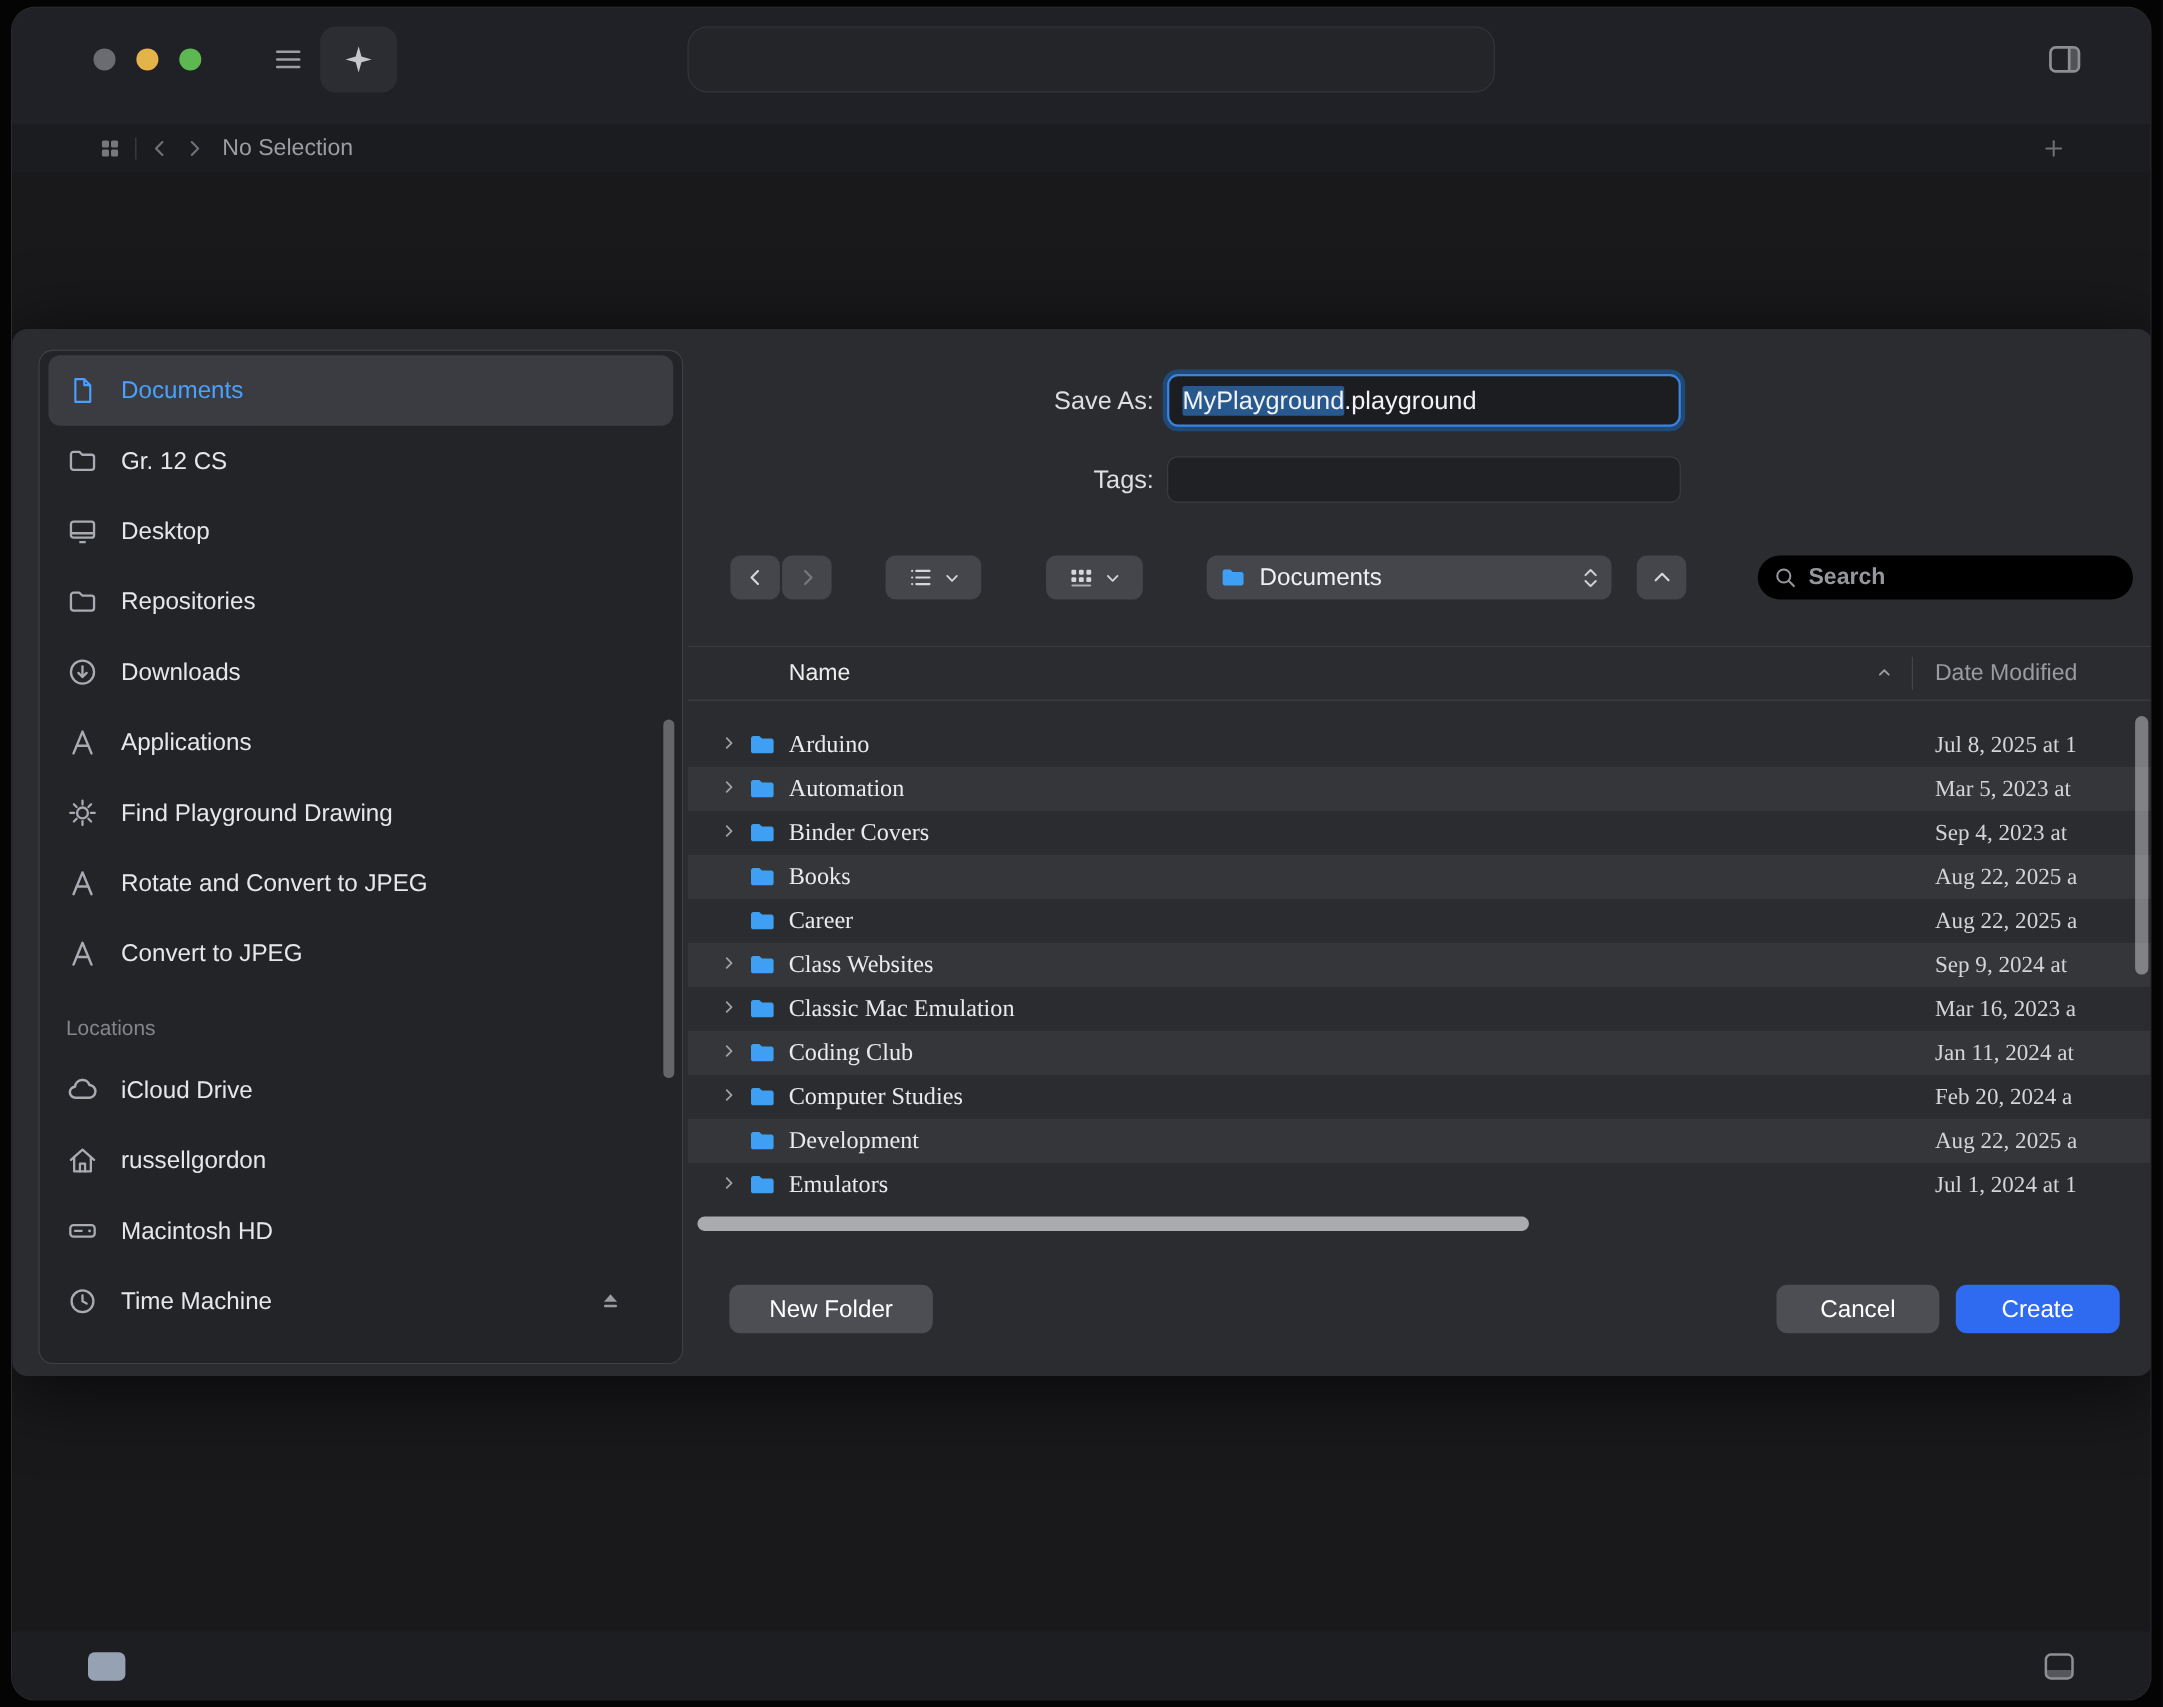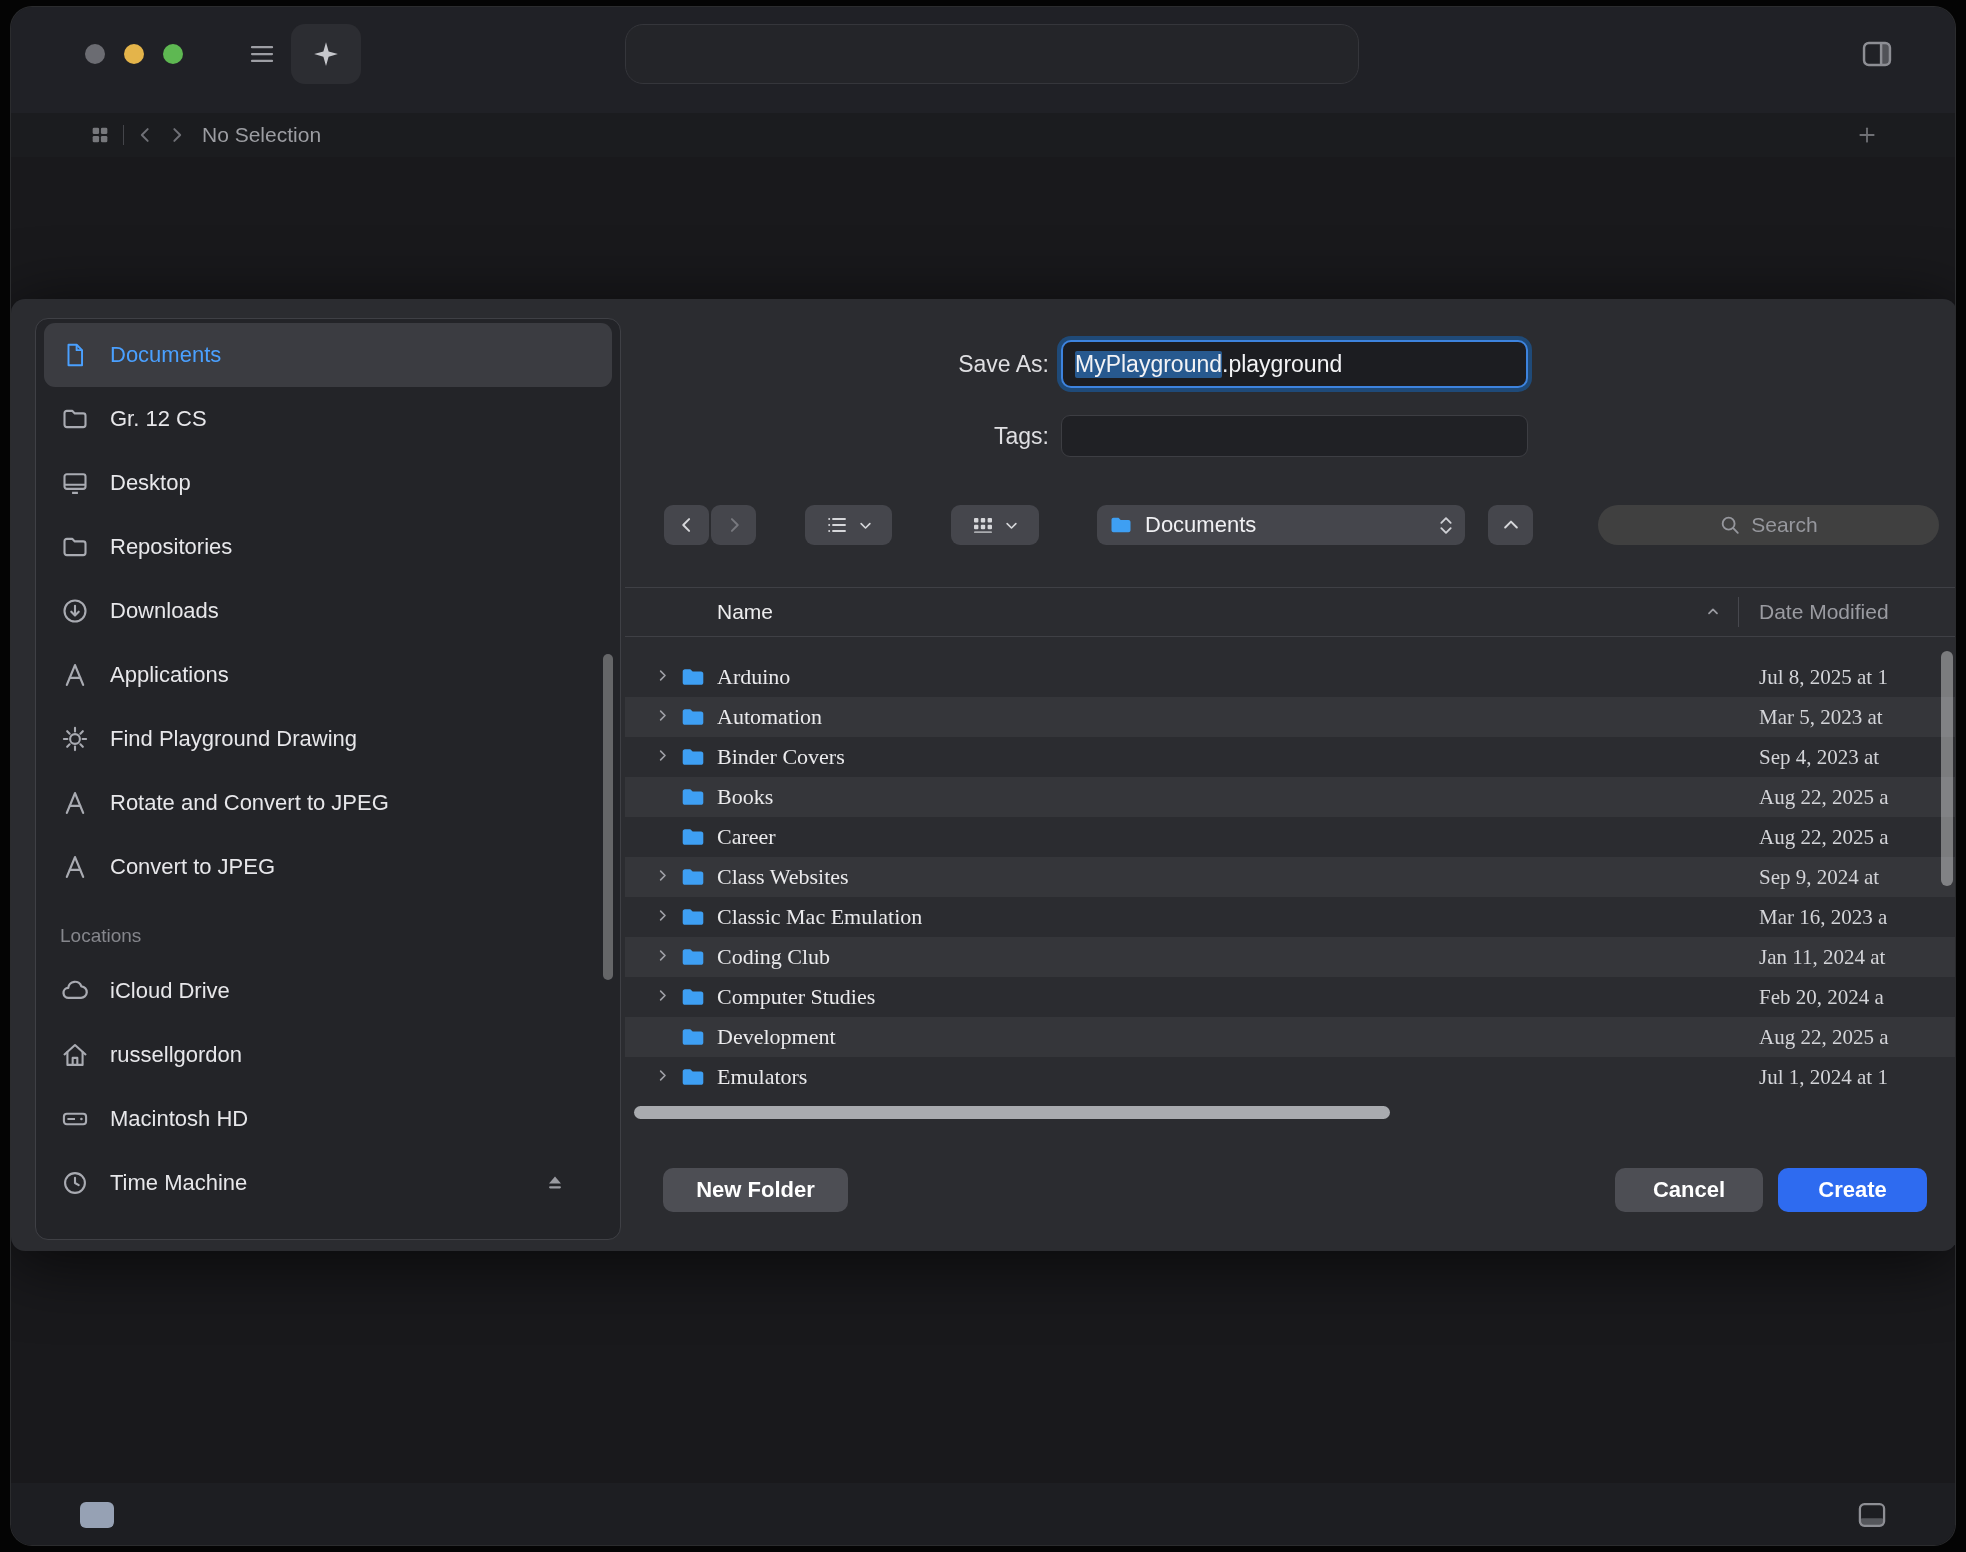--- a/index.html
+++ b/index.html
@@ -67,22 +67,22 @@
 
   
   .tbtn { position:absolute; top:206px; height:40px; background:#45464c; border-radius:9px;
           display:flex; align-items:center; justify-content:center; color:#d6d7da; }
   .b-back { left:653px; width:45px; }
   .b-fwd  { left:700px; width:45px; color:#77787e; }
   .b-list { left:794px; width:87px; gap:9px; }
   .b-grid { left:940px; width:88px; gap:9px; }
   .b-path { left:1086px; width:368px; justify-content:flex-start; padding:0 12px; gap:12px; font-size:22px; color:#f0f0f3; }
   .b-up   { left:1477px; width:45px; }
-  .b-search { left:1587px; width:341px; background:#404040; border-radius:20px;
-              justify-content:center; padding:0 14px; gap:10px; color:#96979d; font-size:21px; }
+  .b-search { left:1587px; width:341px; background:#000000; border-radius:20px;
+              justify-content:flex-start; padding:0 14px; gap:10px; color:#96979d; font-size:21px;font-weight:bold; }
   .updown { margin-left:auto; display:flex; flex-direction:column; gap:1px; color:#cfd0d5; }
 
   
   .ftable { position:absolute; left:614px; top:288px; right:0; height:560px; overflow:hidden; }
   .thead { position:relative; height:50px; border-top:1px solid #3f4045; border-bottom:1px solid #3f4045;
            display:flex; align-items:center; }
   .th-name { margin-left:92px; font-size:21px; color:#ededee; }
   .th-sort { position:absolute; left:1080px; top:16px; color:#9b9ca2; }
   .th-div  { position:absolute; left:1113px; top:9px; bottom:9px; width:1px; background:#47484e; }
   .th-date { position:absolute; left:1134px; font-size:21px; color:#9a9ba1; }
@@ -92,21 +92,21 @@
   .disc  { position:absolute; left:30px; top:11px; color:#9fa0a6; }
   .ficon { position:absolute; left:55px; top:7px; }
   .fname { position:absolute; left:92px; top:0; height:40px; line-height:40px; font-size:22px; color:#eaeaec; white-space:nowrap; }
   .fdate { position:absolute; left:1134px; right:14px; top:0; height:40px; line-height:40px;
            font-size:21px; color:#d3d4d8; white-space:nowrap; overflow:hidden; }
   .hscroll { position:absolute; left:9px; top:519px; width:756px; height:13px; border-radius:7px; background:#a9abaf; }
   .vscroll { position:absolute; right:4px; top:64px; width:12px; height:235px; border-radius:6px; background:rgba(255,255,255,.38); }
 
   
   .btn { position:absolute; top:869px; height:44px; border-radius:10px; background:#4d4e54;
-         color:#fff; font-size:22px; display:flex; align-items:center; justify-content:center;font-weight:bold; }
+         color:#fff; font-size:22px; display:flex; align-items:center; justify-content:center; }
   .btn-newfolder { left:652px;  width:185px; }
   .btn-cancel    { left:1604px; width:148px; }
   .btn-create    { left:1767px; width:149px; background:#2e6bf0; }
 
   svg { display:block; }
 </style>
 </head>
 <body>
 
 <div class="stage">

